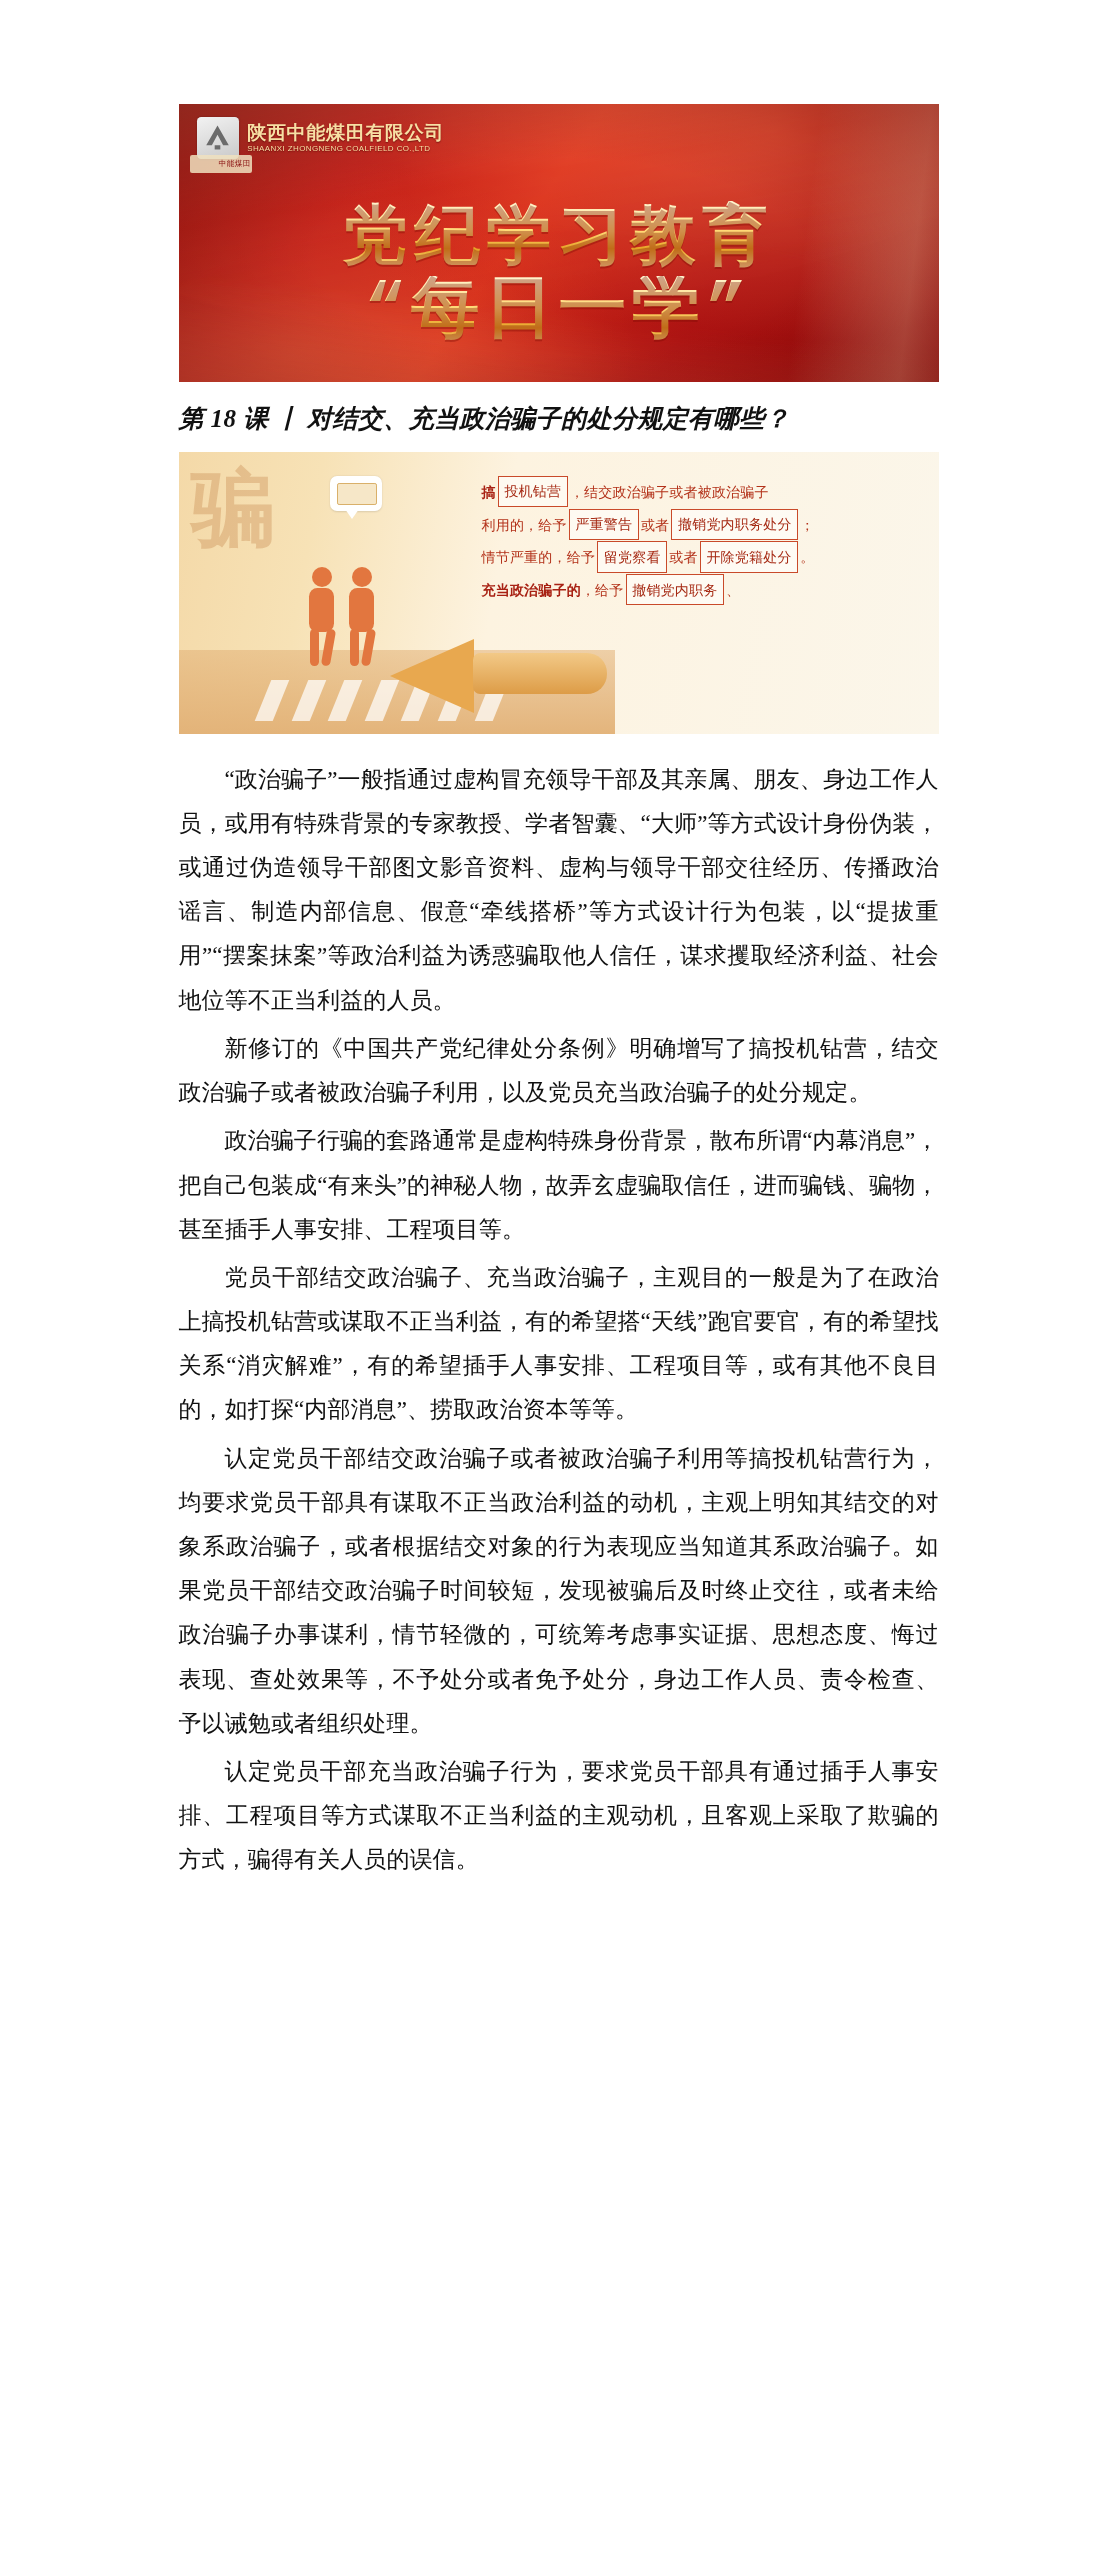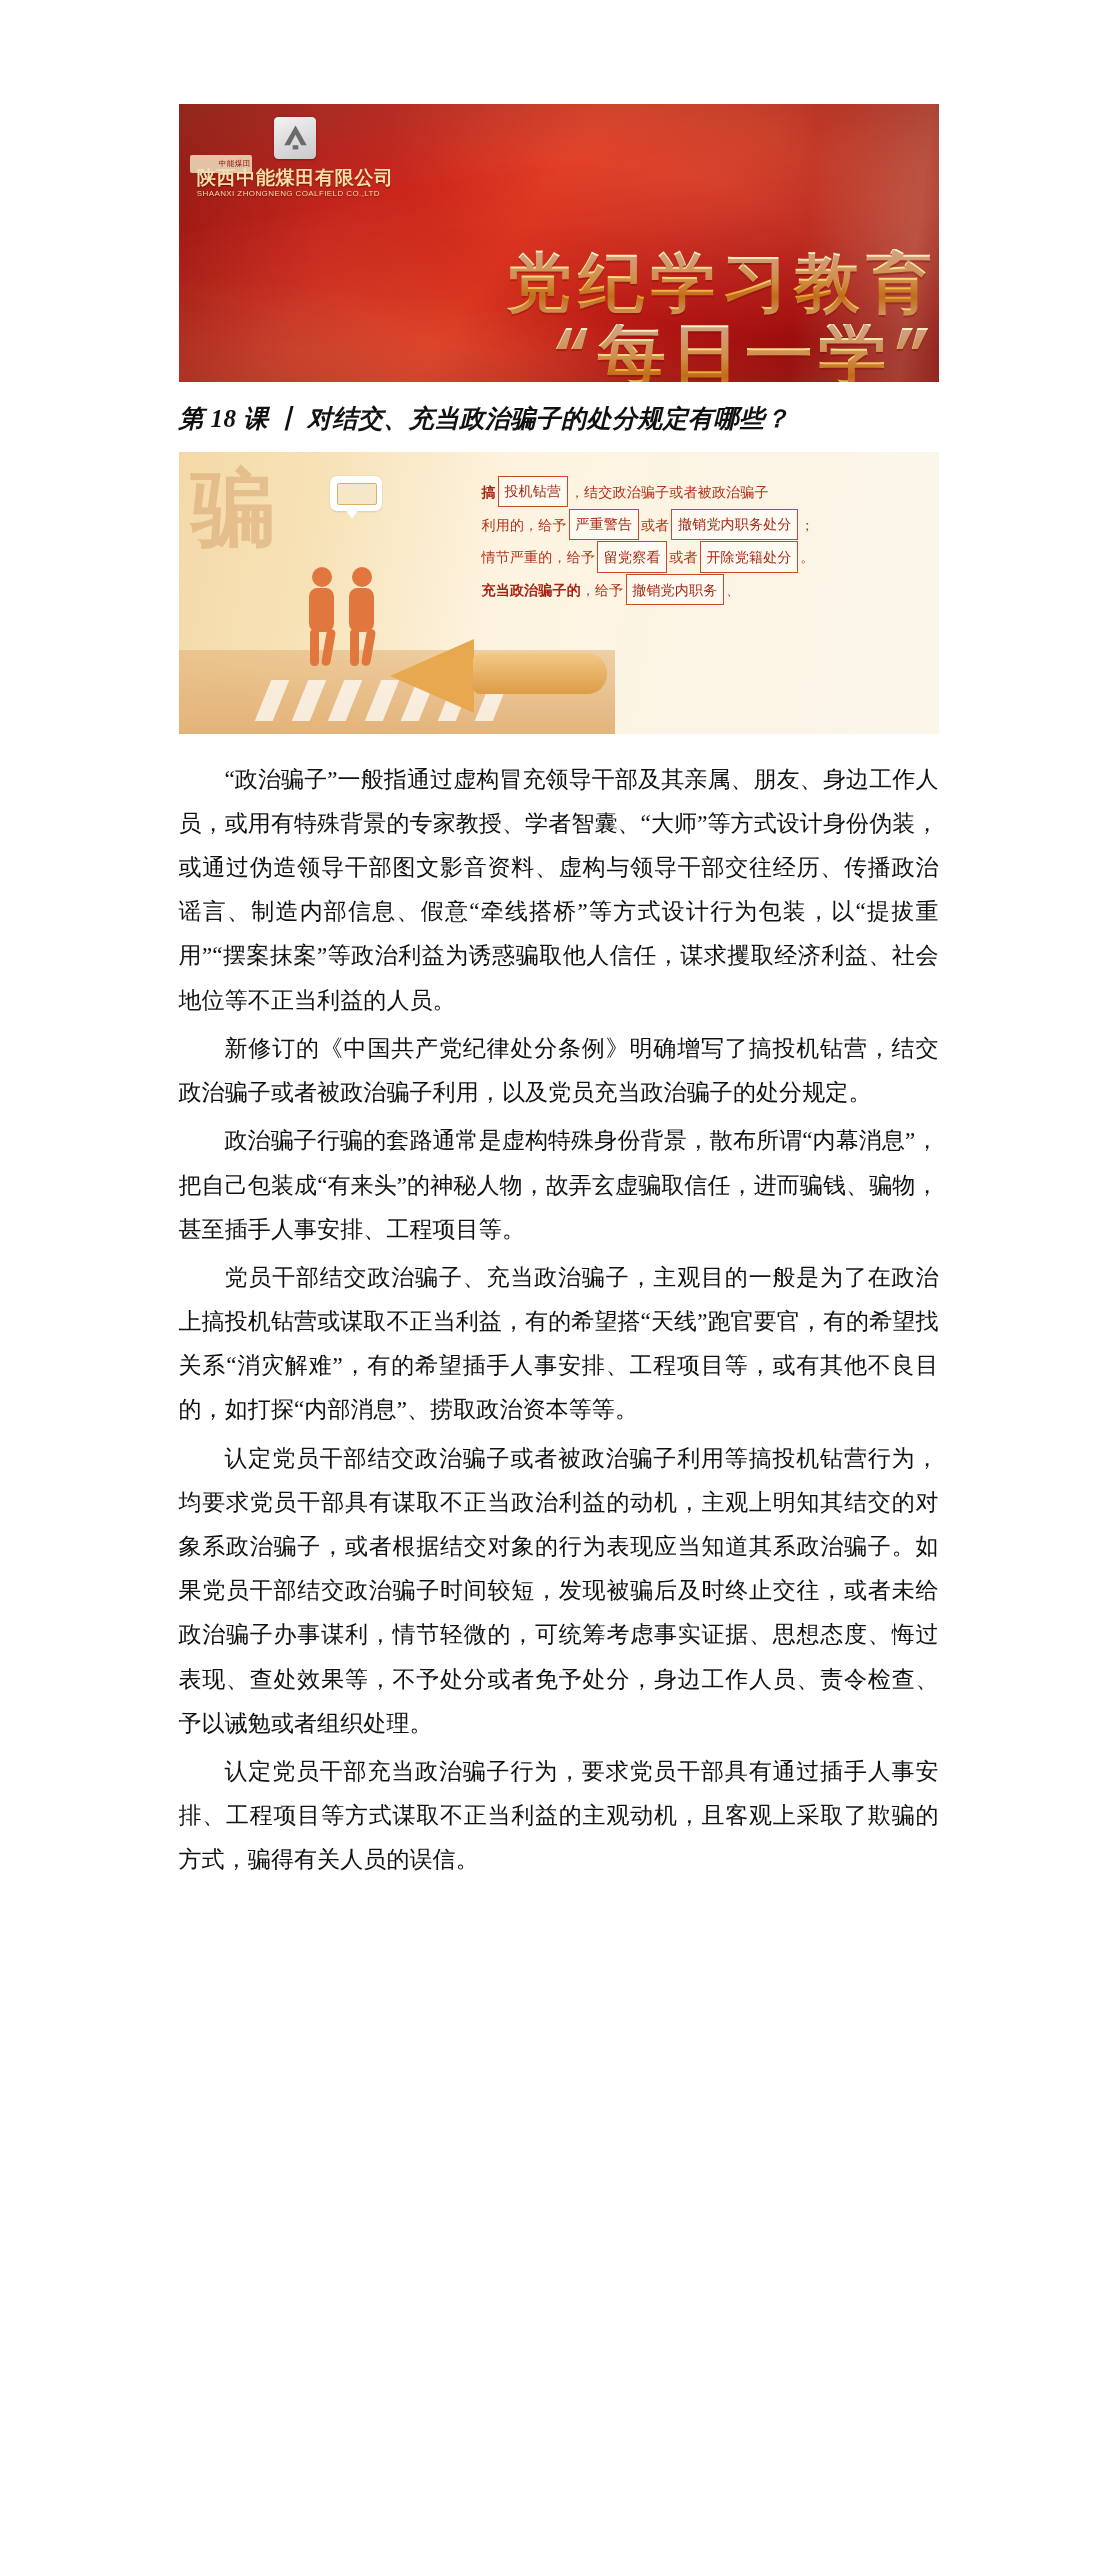--- a/index.html
+++ b/index.html
@@ -68,21 +68,20 @@
   }
 
   .logo-block {
     position: absolute;
     left: 18.3px;
     top: 12.7px;
     display: flex;
     align-items: center;
     gap: 8.4px;
     z-index: 4;
-    flex-direction: column;
   }
   .logo-mark {
     width: 42px; height: 42px;
     border-radius: 4.2px;
     background: linear-gradient(160deg, #f2f2f2, #c9c9c9);
     display: flex; align-items: center; justify-content: center;
     box-shadow: 0 0.7px 2.1px rgba(0,0,0,0.3);
   }
   .logo-mark svg { display:block; }
   .logo-text {
@@ -115,23 +114,22 @@
     display: flex; align-items: center; justify-content: center;
     letter-spacing: 0.4px;
     z-index: 4;
     padding-left: 28px;
   }
 
   .banner-title {
     position: absolute;
     left: 0; right: 0;
     top: 97px;
-    text-align: right;
+    text-align: center;
     z-index: 5;
-    margin-top: 48px;
   }
   .banner-title .line1 {
     font-family: "Liberation Serif", serif;
     font-weight: bold;
     font-size: 65px;
     letter-spacing: 7px;
     color: #ffe9a8;
     background: linear-gradient(180deg, #fff6d2 0%, #ffd873 45%, #e7a326 70%, #ffe59c 100%);
     -webkit-background-clip: text;
     background-clip: text;

